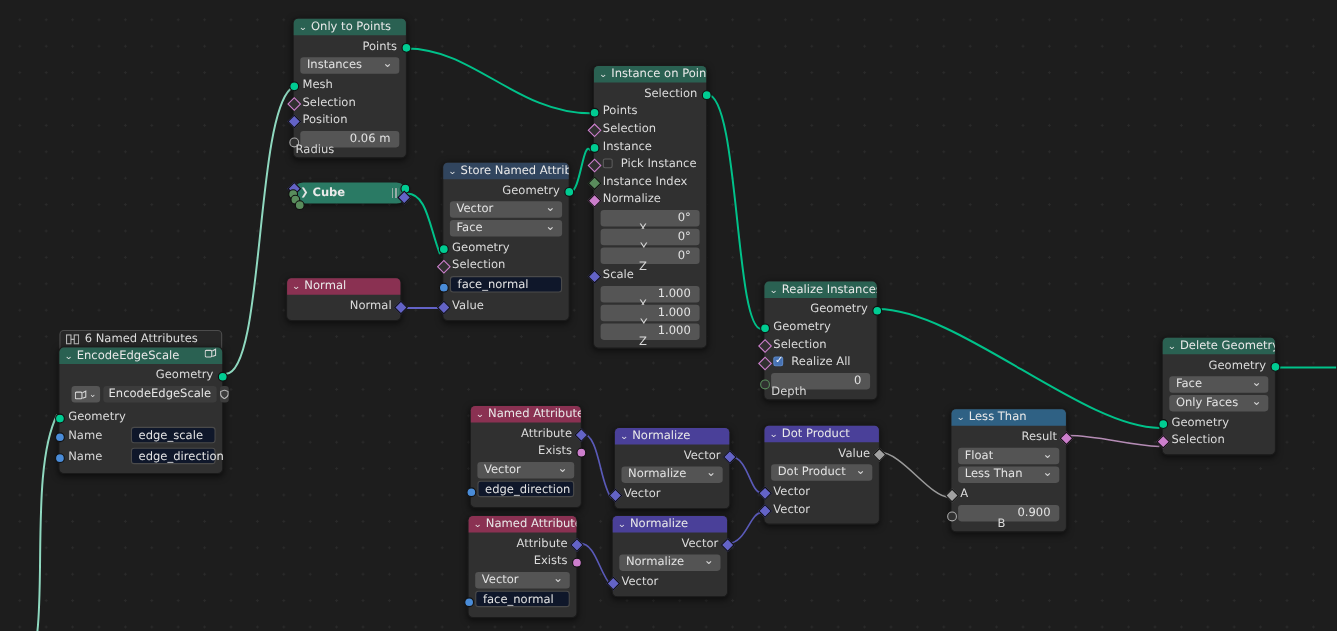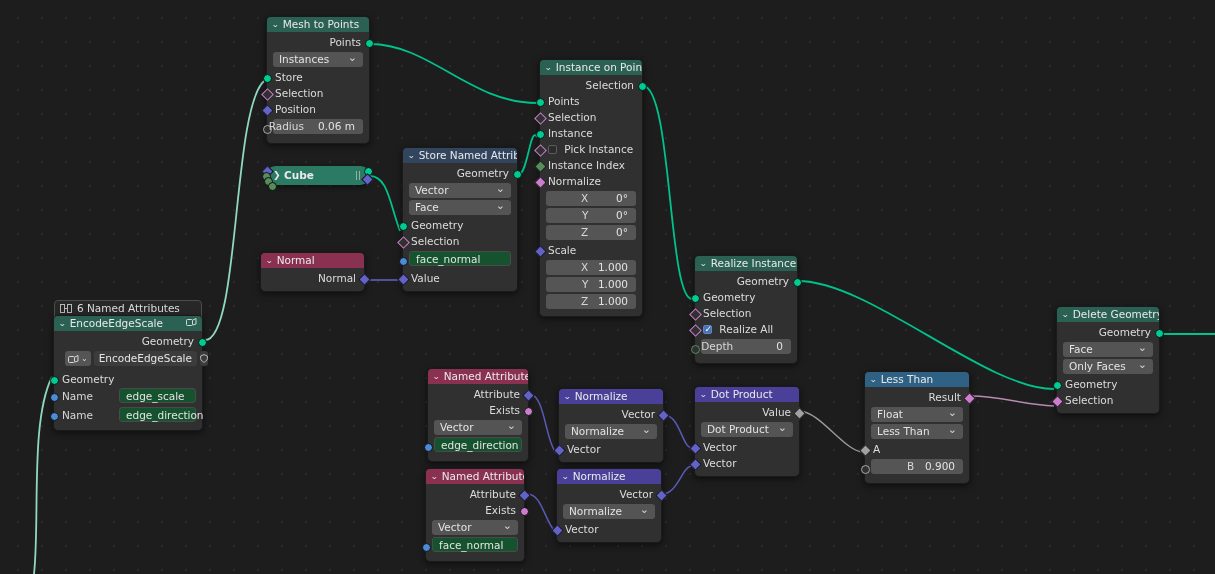--- a/index.html
+++ b/index.html
@@ -50,22 +50,22 @@
   .s-str{background:#4a8cd8;border-radius:50%;border:1px solid #101010;}
   .s-hollow{background:#303030;border:1.4px solid #a9a9a9;border-radius:50%;}
   .s-hollowb{background:#303030;border:1.4px solid #cc7ecc;transform:rotate(45deg);}
   .s-hollowg{background:#303030;border:1.4px solid #598c5c;border-radius:50%;}
 
   .widget{margin:2px 6px;height:15px;line-height:15px;border-radius:3px;background:#545454;
           padding:0 6px;font-size:10.5px;color:#e3e3e3;position:relative;box-sizing:border-box;}
   .widget.drop::after{content:"\2304";position:absolute;right:6px;top:-2px;font-size:11px;color:#d5d5d5;}
   .widget.num{background:#555;text-align:left;}
   .widget.num .v{position:absolute;right:8px;top:0;}
-  .widget.num .k{position:absolute;left:50%;transform:translateX(-140%);color:#d8d8d8;}
-  .widget.field{background:#14532d;border:1px solid #4a4a4a;}
+  .widget.num .k{position:absolute;left:50%;transform:translateX(-140%);color:#d8d8d8;margin-top:10px;}
+  .widget.field{background:#0f172a;border:1px solid #4a4a4a;}
   .wrow{position:relative;height:19px;}
   .wrow .sock{top:9.5px;}
 
   .chk{display:inline-block;width:9px;height:9px;border-radius:2px;vertical-align:-1px;margin-right:4px;box-sizing:border-box;}
   .chk.off{background:#2c2c2c;border:1px solid #5c5c5c;}
   .chk.on{background:#4772b3;border:1px solid #5b87c7;position:relative;}
   .chk.on::after{content:"\2713";position:absolute;left:0.5px;top:-3px;font-size:9px;color:#fff;line-height:12px;}
 
   
   .frame{position:absolute;border:1px solid #4c4c4c;border-radius:4px;background:#272727;box-sizing:border-box;}
@@ -114,31 +114,31 @@
     <path d="M 662,494 C 678,494 682,466 692,466" stroke="#5a5ab8" stroke-width="1.5" fill="none"></path>
 
     <path d="M 799,411 C 820,411 845,452 863,452" stroke="#9a9a9a" stroke-width="1.4" fill="none"></path>
 
     <path d="M 971,396 C 1000,396 1025,405 1054,406" stroke="#b58cb5" stroke-width="1.4" fill="none"></path>
   </svg>
 
   <div class="node" style="left:266px;top:16px;width:104px;">
     <div class="hdr h-geo">
       <span class="chev">⌄</span>
-      <span>Mesh to Points</span>
+      <span>Only to Points</span>
     </div>
     <div class="body">
       <div class="row out">
         <span>Points</span>
         <span class="sock r s-geo"></span>
       </div>
       <div class="widget drop">Instances</div>
       <div class="row in">
         <span class="sock l s-geo"></span>
-        <span>Store</span>
+        <span>Mesh</span>
       </div>
       <div class="row in">
         <span class="sock l s-hollowb"></span>
         <span>Selection</span>
       </div>
       <div class="row in">
         <span class="sock l s-vec"></span>
         <span>Position</span>
       </div>
       <div class="wrow">

